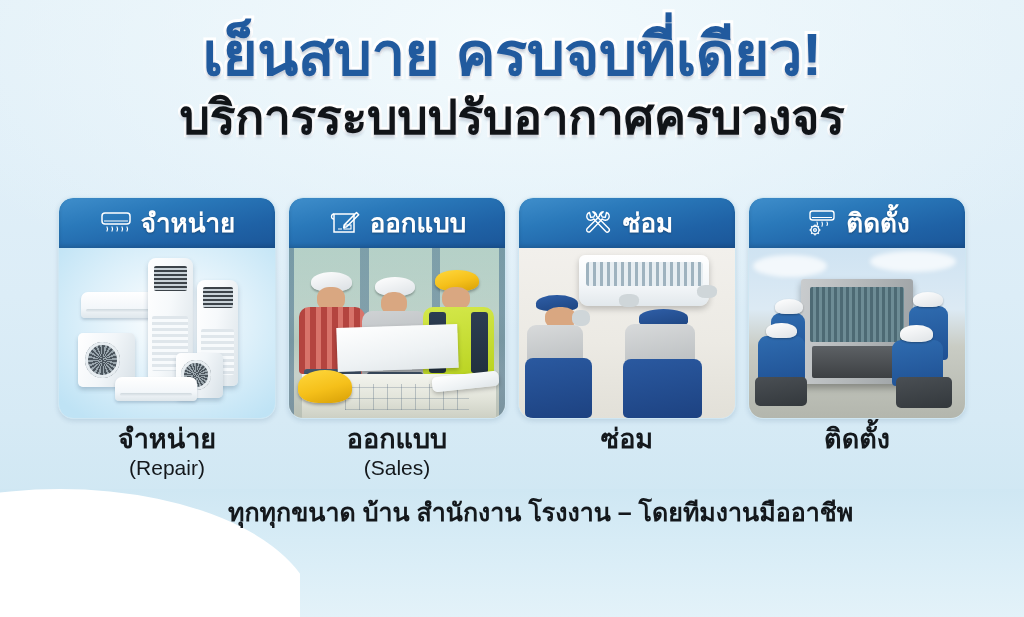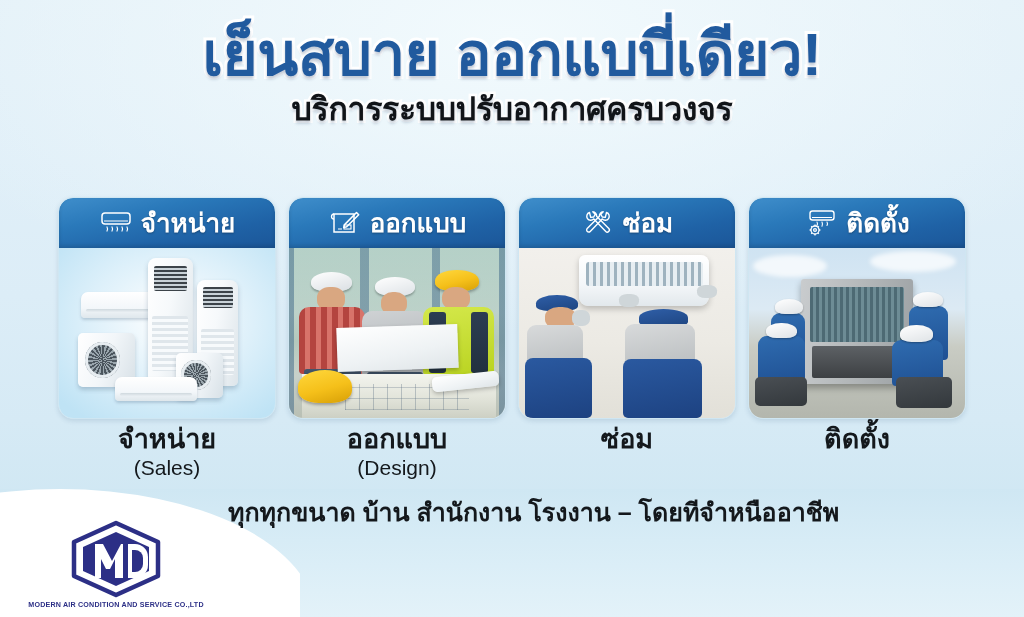--- a/index.html
+++ b/index.html
@@ -39,21 +39,21 @@
     letter-spacing: -0.5px;
     -webkit-text-stroke: 6px #ffffff;
     paint-order: stroke fill;
     text-shadow:
       0 3px 3px rgba(40,70,110,0.28),
       0 1px 0 rgba(255,255,255,0.8);
   }
 
   .headline-2 {
     margin-top: 8px;
-    font-size: 32px;
+    font-size: 48px;
     font-weight: bold;
     line-height: 1.05;
     color: #111418;
     letter-spacing: -0.3px;
     -webkit-text-stroke: 5px #ffffff;
     paint-order: stroke fill;
     text-shadow:
       0 3px 3px rgba(40,70,110,0.26);
   }
 
@@ -342,21 +342,21 @@
     line-height: 1.15;
     white-space: nowrap;
   }
 </style>
 </head>
 <body>
 
 <div class="banner">
 
   <div class="headline-wrap">
-    <div class="headline-1">เย็นสบาย ออกแบบี่เดียว!</div>
+    <div class="headline-1">เย็นสบาย ครบจบที่เดียว!</div>
     <div class="headline-2">บริการระบบปรับอากาศครบวงจร</div>
   </div>
 
   <div class="cards">
 
     <div class="card">
       <div class="card-header">
         <span class="hdr-icon">
           <svg width="32" height="26" viewBox="0 0 32 26">
             <rect x="2" y="3" width="28" height="11" rx="3" fill="none" stroke="#ffffff" stroke-width="1.5"></rect>
@@ -534,46 +534,34 @@
           <div class="pants-dark" style="left:68%;top:76%;width:26%;height:18%;"></div>
         </div>
       </div>
     </div>
 
   </div>
 
   <div class="captions">
     <div class="caption">
       <div class="th">จำหน่าย</div>
-      <div class="en">(Sales)</div>
+      <div class="en">(Repair)</div>
     </div>
     <div class="caption">
       <div class="th">ออกแบบ</div>
-      <div class="en">(Design)</div>
+      <div class="en">(Sales)</div>
     </div>
     <div class="caption">
       <div class="th">ซ่อม</div>
     </div>
     <div class="caption">
       <div class="th">ติดตั้ง</div>
     </div>
   </div>
 
   <div class="bottom-strip"></div>
 
   <div class="logo-panel-shape"></div>
 
-  <div class="logo-box">
-    <div class="logo-mark">
-      <svg width="96" height="78" viewBox="0 0 96 78">
-        <polygon points="48,3 90,22 90,56 48,75 6,56 6,22" fill="none" stroke="#2c2f86" stroke-width="4.5" stroke-linejoin="round"></polygon>
-        <polygon points="48,12 81,27 81,51 48,66 15,51 15,27" fill="#2c2f86"></polygon>
-        <path d="M27 58 V24 h8 l9 17 9 -17 h2 v34 h-8 V39 l-5 10 h-4 l-5 -10 v19 z" fill="#ffffff"></path>
-        <path d="M60 24 h7 a13 13 0 0 1 13 13 v8 a13 13 0 0 1 -13 13 h-7 z" fill="#ffffff"></path>
-        <path d="M64 30 h3 a8 8 0 0 1 8 8 v6 a8 8 0 0 1 -8 8 h-3 z" fill="#2c2f86"></path>
-      </svg>
-    </div>
-    <div class="logo-text">MODERN AIR CONDITION AND SERVICE CO.,LTD</div>
-  </div>
-
-  <div class="tagline">ทุกทุกขนาด บ้าน สำนักงาน โรงงาน – โดยทีจำหนืออาชีพ</div>
+
+  <div class="tagline">ทุกทุกขนาด บ้าน สำนักงาน โรงงาน – โดยทีมงานมืออาชีพ</div>
 
 </div>
 
 </body></html>

